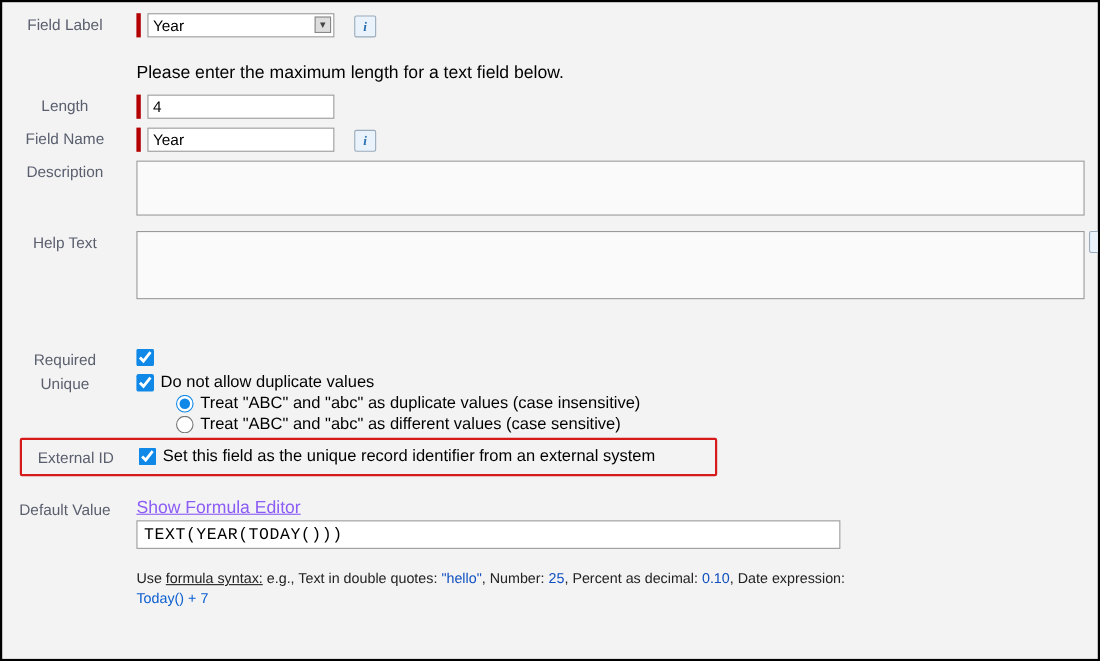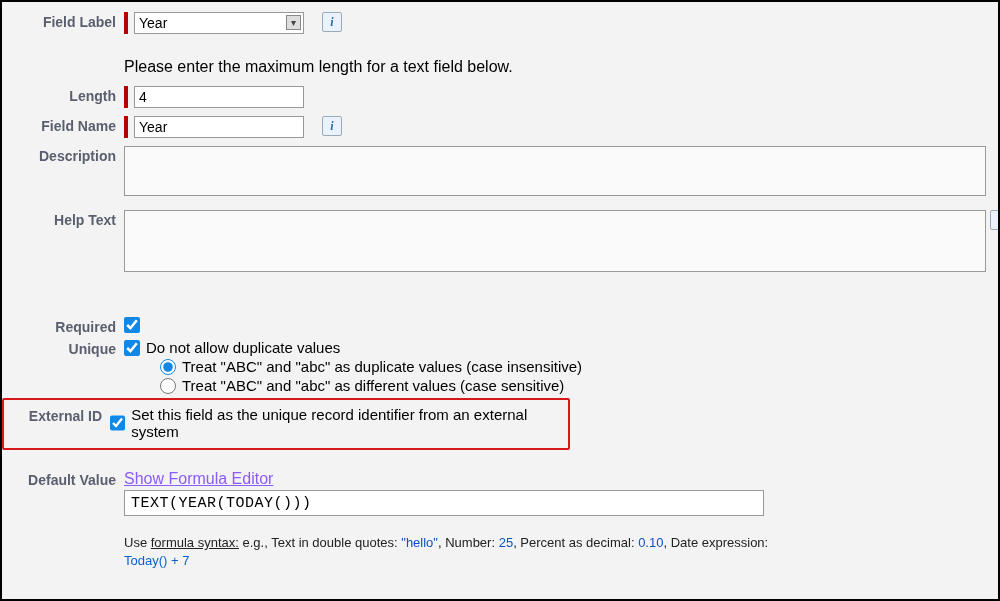--- a/index.html
+++ b/index.html
@@ -18,37 +18,37 @@
     padding: 10px 0 0 0;
     overflow: hidden;
   }
   .row {
     display: flex;
     width: 100%;
     margin-bottom: 8px;
   }
   .label-col {
     width: 122px;
-    text-align: right;
+    text-align: center;
     padding-right: 8px;
     padding-top: 2px;
     color: #5a5f6e;
-    font-weight: bold;
+    font-weight: normal;
     font-size: 14px;
     flex-shrink: 0;
   }
   .value-col {
     flex: 1;
     padding-right: 12px;
     display: flex;
     flex-direction: column;
   }
   .hline {
     display: flex;
-    align-items: flex-start;
+    align-items: flex-end;
     gap: 6px;
   }
   .req-bar {
     width: 4px;
     height: 22px;
     background: #b30000;
     display: inline-block;
   }
   input[type="text"].textbox {
     height: 22px;
@@ -129,21 +129,22 @@
     accent-color: #0f88e8;
   }
   input[type="radio"].rb {
     width: 16px; height: 16px;
     accent-color: #0f88e8;
   }
   .highlight-box {
     border: 2px solid #d61a1a;
     border-radius: 2px;
     padding: 6px 8px 6px 0;
-    width: 568px;
+    margin-left: 16px;
+    width: 634px;
     display: flex;
   }
   .highlight-box .label-col { width: 106px; }
   .link-like {
     text-decoration: underline;
     color: #8b5cf6;
     font-size: 16px;
     margin-bottom: 2px;
   }
   .formula-input {

